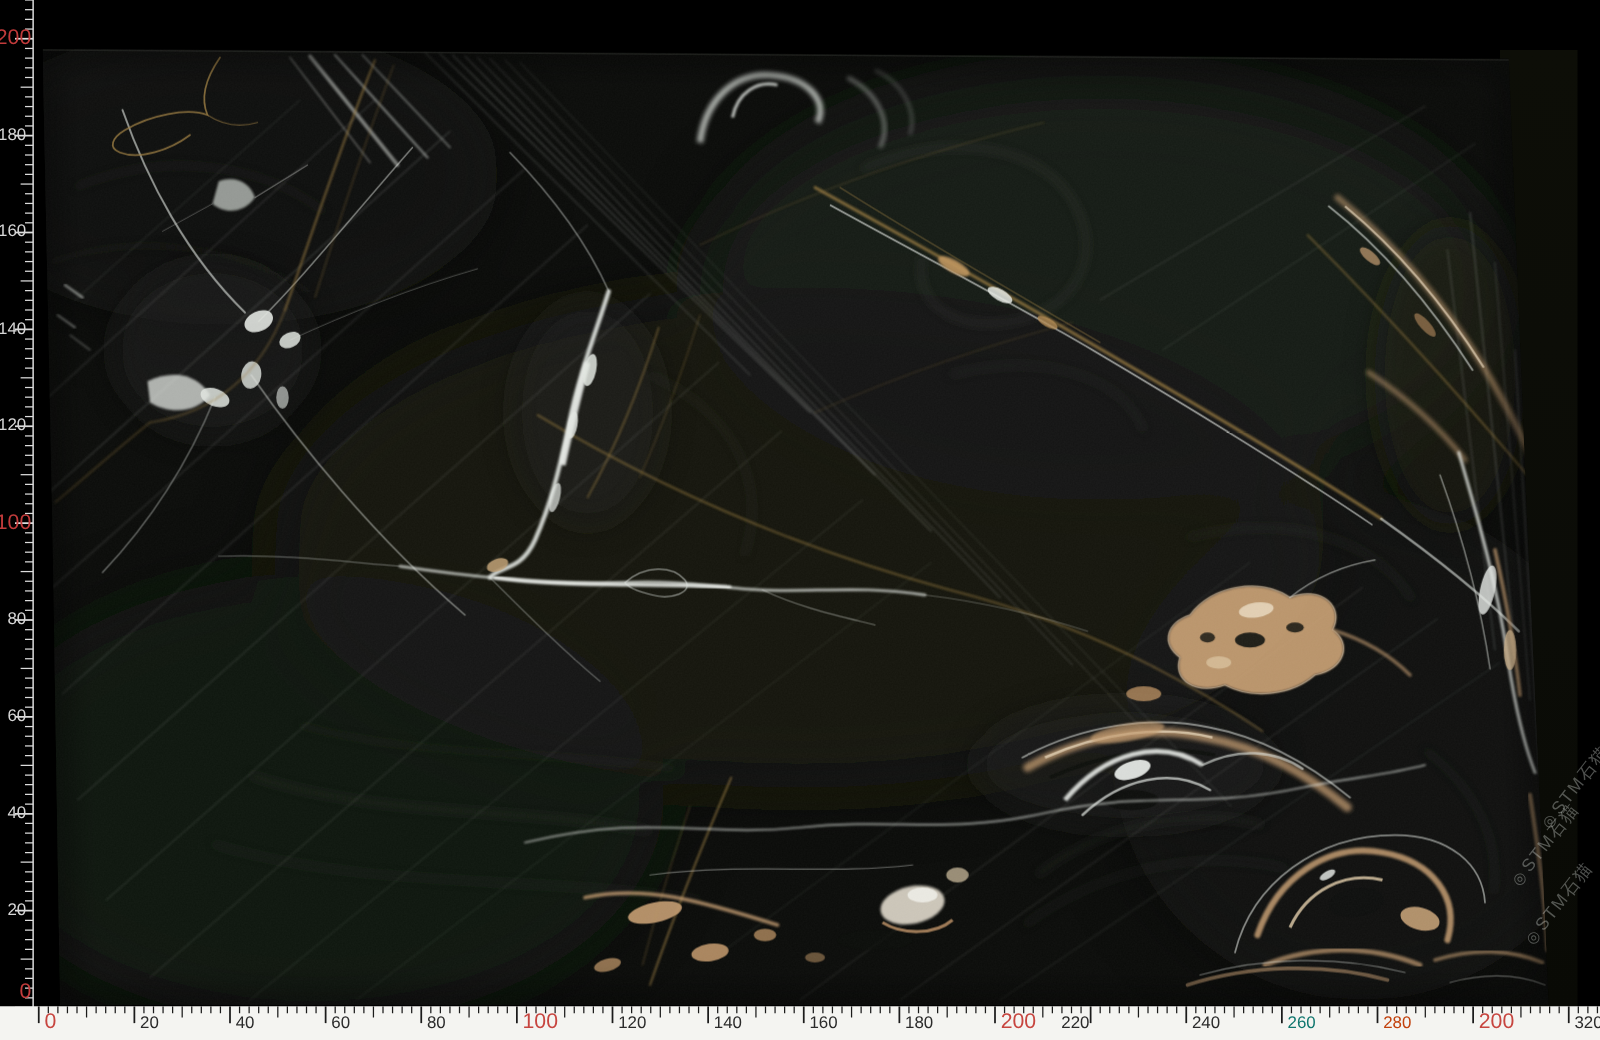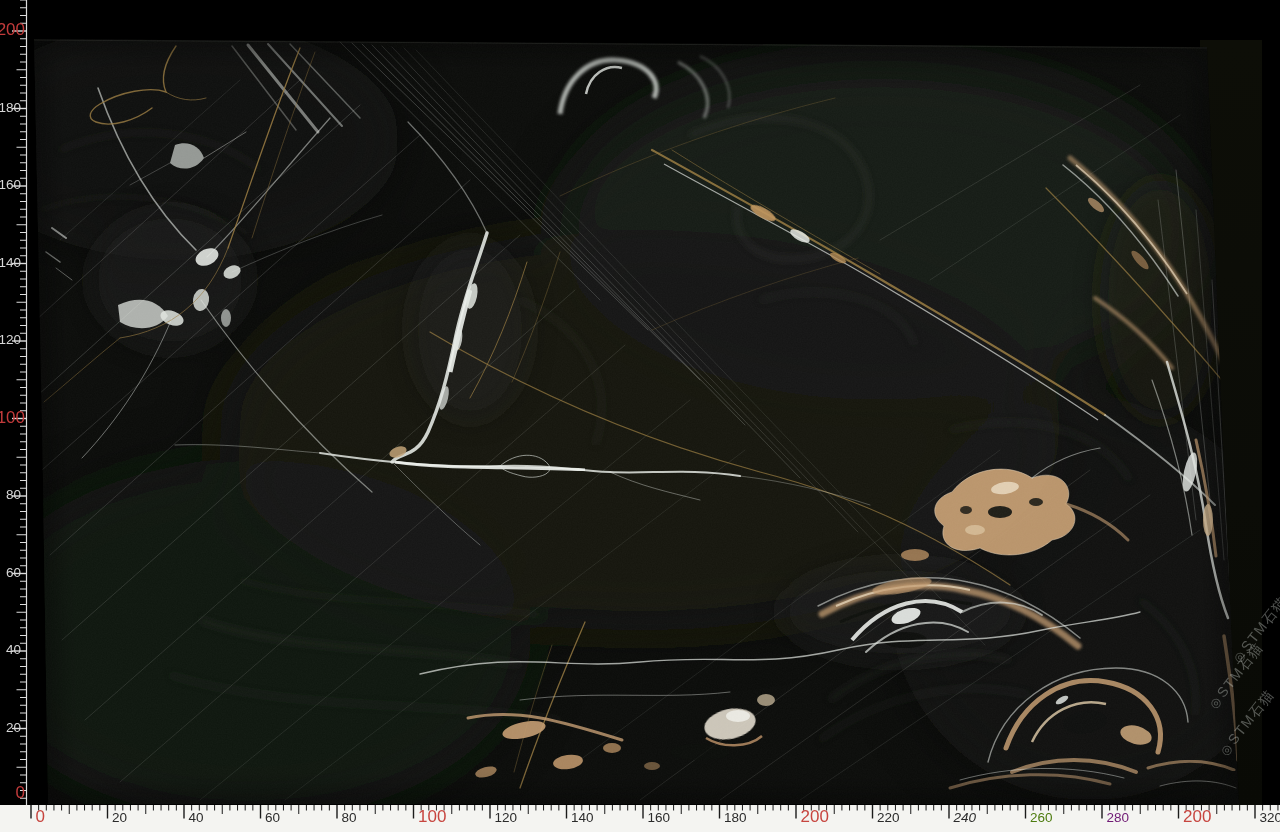--- a/index.html
+++ b/index.html
@@ -600,24 +600,24 @@
         <div class="hlab" style="left: 112px; color: rgb(43, 43, 43);">20</div>
         <div class="hlab" style="left: 188.5px; color: rgb(43, 43, 43);">40</div>
         <div class="hlab" style="left: 265px; color: rgb(43, 43, 43);">60</div>
         <div class="hlab" style="left: 341.5px; color: rgb(43, 43, 43);">80</div>
         <div class="hlab em" style="left: 418px; color: rgb(199, 69, 63);">100</div>
         <div class="hlab" style="left: 494.5px; color: rgb(43, 43, 43);">120</div>
         <div class="hlab" style="left: 571px; color: rgb(43, 43, 43);">140</div>
         <div class="hlab" style="left: 647.5px; color: rgb(43, 43, 43);">160</div>
         <div class="hlab" style="left: 724px; color: rgb(43, 43, 43);">180</div>
         <div class="hlab em" style="left: 800.5px; color: rgb(199, 69, 63);">200</div>
-        <div class="hlab" style="left: 877px; color: rgb(43, 43, 43);">220</div>
-        <div class="hlab" style="left: 953.5px; color: rgb(43, 43, 43); font-style: italic;">240</div>
-        <div class="hlab" style="left: 1030px; color: #4d7c0f;">260</div>
-        <div class="hlab" style="left: 1106.5px; color: #701a75;">280</div>
+        <div class="hlab" style="left: 849px; color: rgb(43, 43, 43);">220</div>
+        <div class="hlab" style="left: 953.5px; color: rgb(43, 43, 43);">240</div>
+        <div class="hlab" style="left: 1030px; color: #0f766e;">260</div>
+        <div class="hlab" style="left: 1106.5px; color: #c2410c;">280</div>
         <div class="hlab em" style="left: 1183px; color: rgb(199, 69, 63);">200</div>
         <div class="hlab" style="left: 1259.5px; color: rgb(43, 43, 43);">320</div>
       </div>
   </div>
 
   <div class="wm-layer">
     <div class="wm wm1"><span class="wm-ico">◎</span><span>STM石猫</span></div>
     <div class="wm wm2"><span class="wm-ico">◎</span><span>STM石猫</span></div>
     <div class="wm wm3"><span class="wm-ico">◎</span><span>STM石猫</span></div>
   </div>

